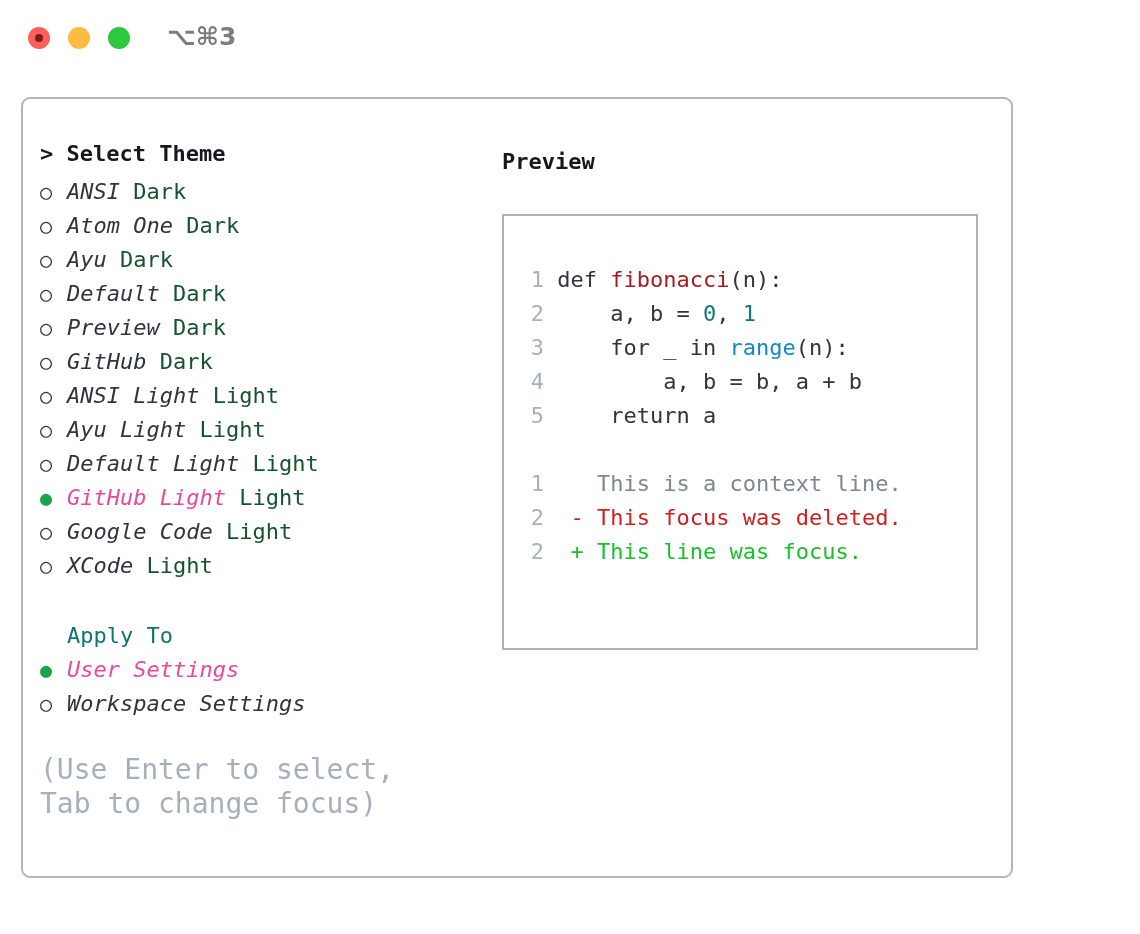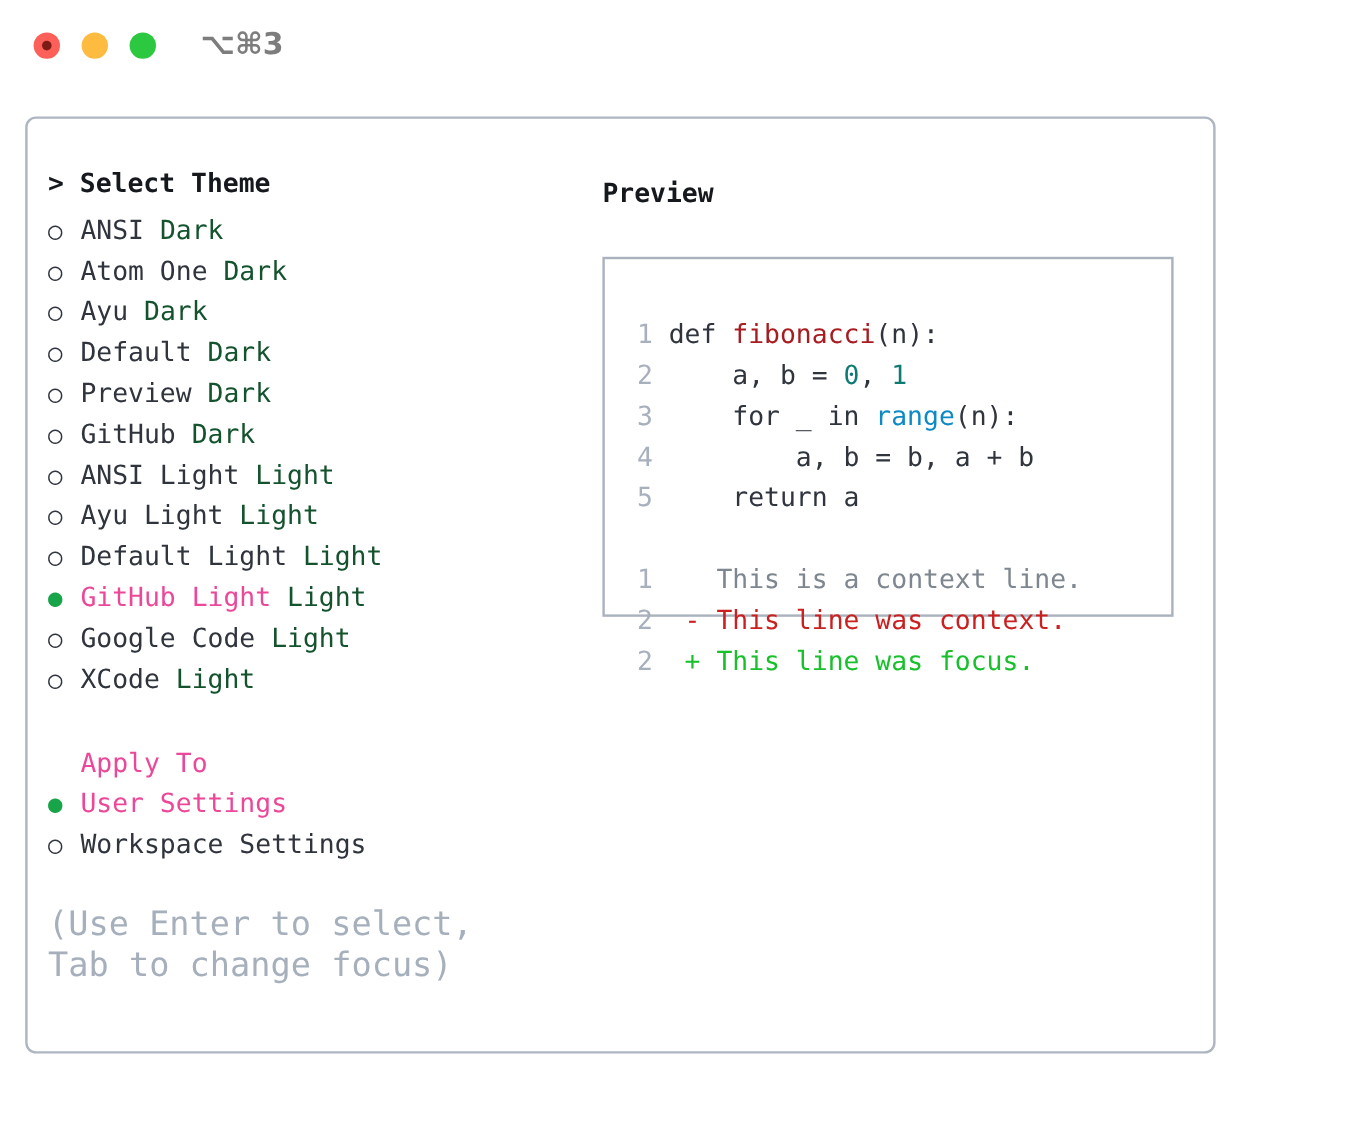--- a/index.html
+++ b/index.html
@@ -90,25 +90,25 @@
     color: #303540;
     font-size: 20px;
     line-height: 34px;
   }
   .marker.sel { color: #18a449; font-size: 20px; }
   .pane-title {
     font-weight: bold;
     color: #15181d;
     font-size: 22px;
   }
-  .item-label { color: #2f343d; }
+  .item-label { color: #2f343d; font-style: italic; }
   .item-label.sel { color: #ec4899; }
   .variant { color: #14532d; }
   .section-head {
-    color: #ec4899;
+    color: #0f766e;
   }
   #spacer-1 { height: 36px; }
   #spacer-2 { height: 32px; }
   #help {
     margin-top: 0px;
     font-size: 28px;
     color: #a6b0bd;
     line-height: 34px;
     width: 400px;
     white-space: pre-wrap;
@@ -121,21 +121,21 @@
     width: 490px;
   }
   #preview-title {
     font-size: 22px;
     font-weight: bold;
     color: #15181d;
     margin-bottom: 40px;
   }
   #preview-box {
     width: 476px;
-    height: 300px;
+    height: 436px;
     border: 2px solid #a9b2bd;
     box-sizing: border-box;
     background: #ffffff;
     padding: 47px 0 0 18px;
   }
   .code-line {
     font-size: 22px;
     line-height: 34px;
     white-space: pre;
     color: #2f343d;
@@ -211,20 +211,20 @@
         <div id="code-block">
             <div class="code-line"><span class="ln">1</span> <span>def </span><span class="tok-fn">fibonacci</span><span>(n):</span></div>
             <div class="code-line"><span class="ln">2</span> <span>    a, b = </span><span class="tok-num">0</span><span>, </span><span class="tok-num">1</span></div>
             <div class="code-line"><span class="ln">3</span> <span>    for _ in </span><span class="tok-call">range</span><span>(n):</span></div>
             <div class="code-line"><span class="ln">4</span> <span>        a, b = b, a + b</span></div>
             <div class="code-line"><span class="ln">5</span> <span>    return a</span></div>
           </div>
         <div class="blank-line"></div>
         <div id="diff-block">
             <div class="code-line"><span class="ln">1</span>  <span class="diff-ctx">  </span><span class="diff-ctx">This is a context line.</span></div>
-            <div class="code-line"><span class="ln">2</span>  <span class="diff-del">- </span><span class="diff-del">This line was context.</span></div>
+            <div class="code-line"><span class="ln">2</span>  <span class="diff-del">- </span><span class="diff-del">This focus was deleted.</span></div>
             <div class="code-line"><span class="ln">2</span>  <span class="diff-add">+ </span><span class="diff-add">This line was focus.</span></div>
           </div>
       </div>
     </div>
 
   </div>
 </div>
 
 </body></html>

